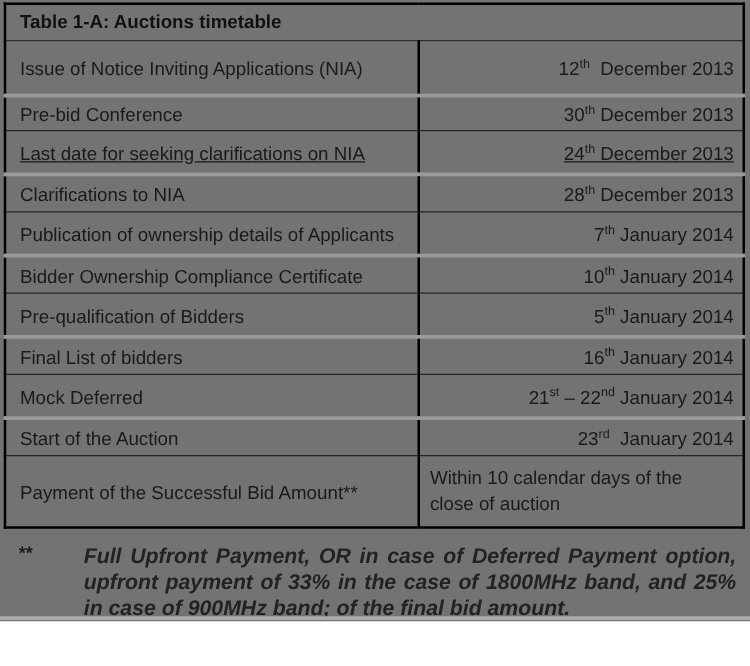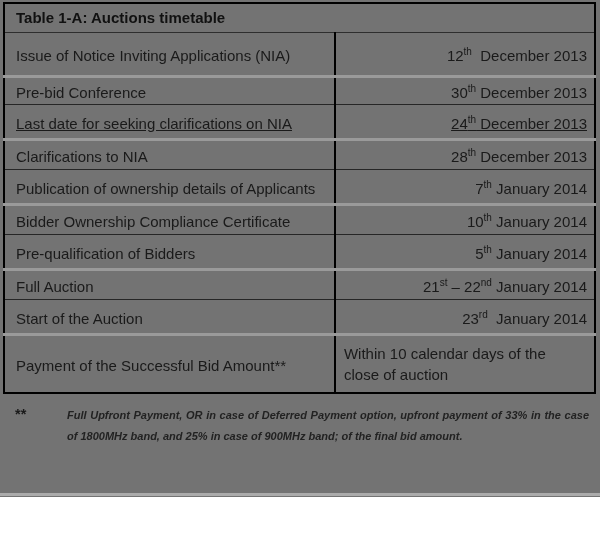--- a/index.html
+++ b/index.html
@@ -80,21 +80,21 @@
   .footnote .marker {
     flex: none;
     width: 52px;
     font-size: 14.5px;
     font-weight: bold;
     padding-top: 1px;
   }
   .footnote p {
     flex: 1;
     margin: 0;
-    font-size: 11px;
+    font-size: 17px;
     font-style: italic;
     font-weight: bold;
     line-height: 21px;
     text-align: justify;
     color: #222;
   }
 
   .bottom-rule {
     position: absolute;
     left: 0; bottom: 1px;
@@ -140,21 +140,25 @@
       </tr>
       <tr>
         <td class="label">Bidder Ownership Compliance Certificate</td>
         <td class="value"><span>10</span><sup>th</sup><span></span><sup></sup><span> January 2014</span></td>
       </tr>
       <tr>
         <td class="label">Pre-qualification of Bidders</td>
         <td class="value"><span>5</span><sup>th</sup><span></span><sup></sup><span> January 2014</span></td>
       </tr>
       <tr>
-        <td class="label">Full Auction</td>
+        <td class="label">Final List of bidders</td>
+        <td class="value"><span>16</span><sup>th</sup><span></span><sup></sup><span> January 2014</span></td>
+      </tr>
+      <tr>
+        <td class="label">Mock Deferred</td>
         <td class="value"><span>21</span><sup>st</sup><span> – 22</span><sup>nd</sup><span> January 2014</span></td>
       </tr>
       <tr>
         <td class="label">Start of the Auction</td>
         <td class="value"><span>23</span><sup>rd</sup><span></span><sup></sup><span>&nbsp; January 2014</span></td>
       </tr>
       <tr>
         <td class="label">Payment of the Successful Bid Amount**</td>
         <td class="value value-left">Within 10 calendar days of the close of auction</td>
       </tr>

